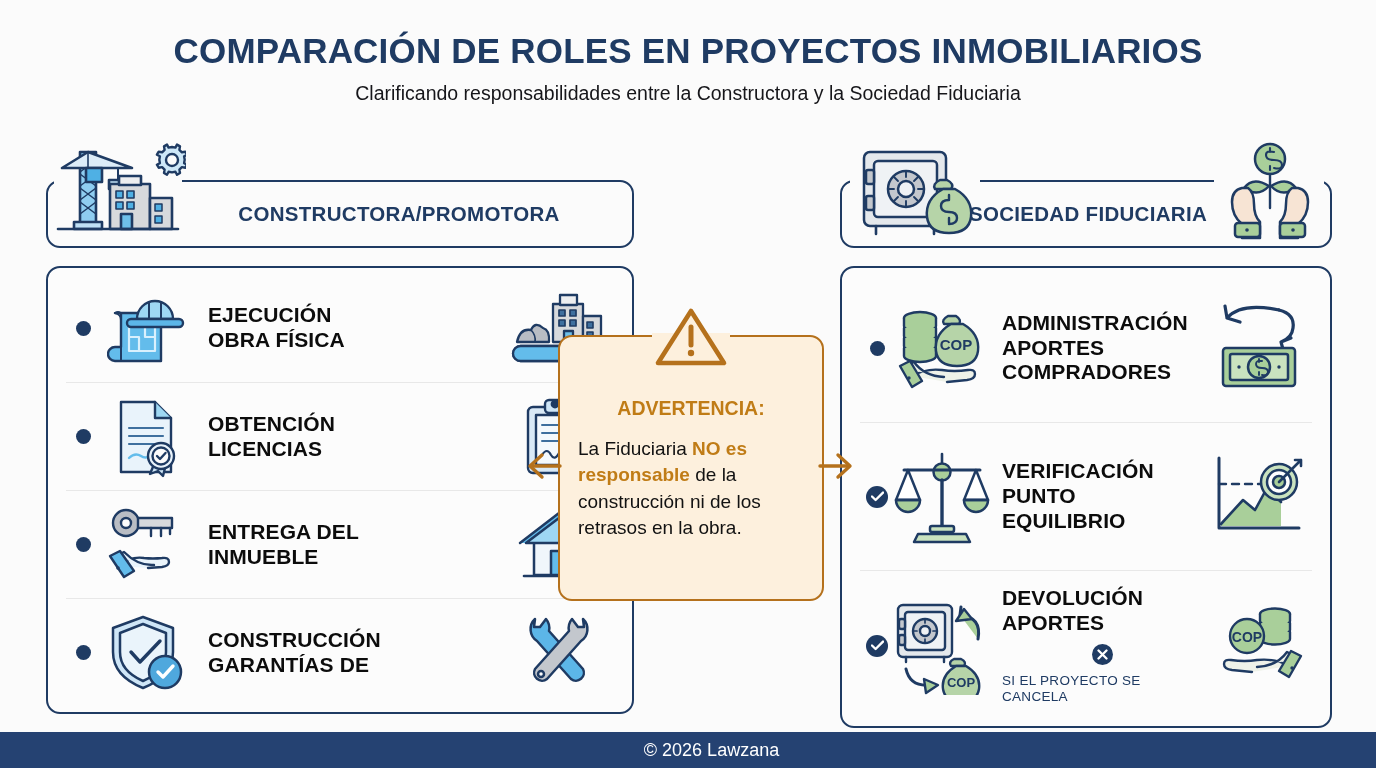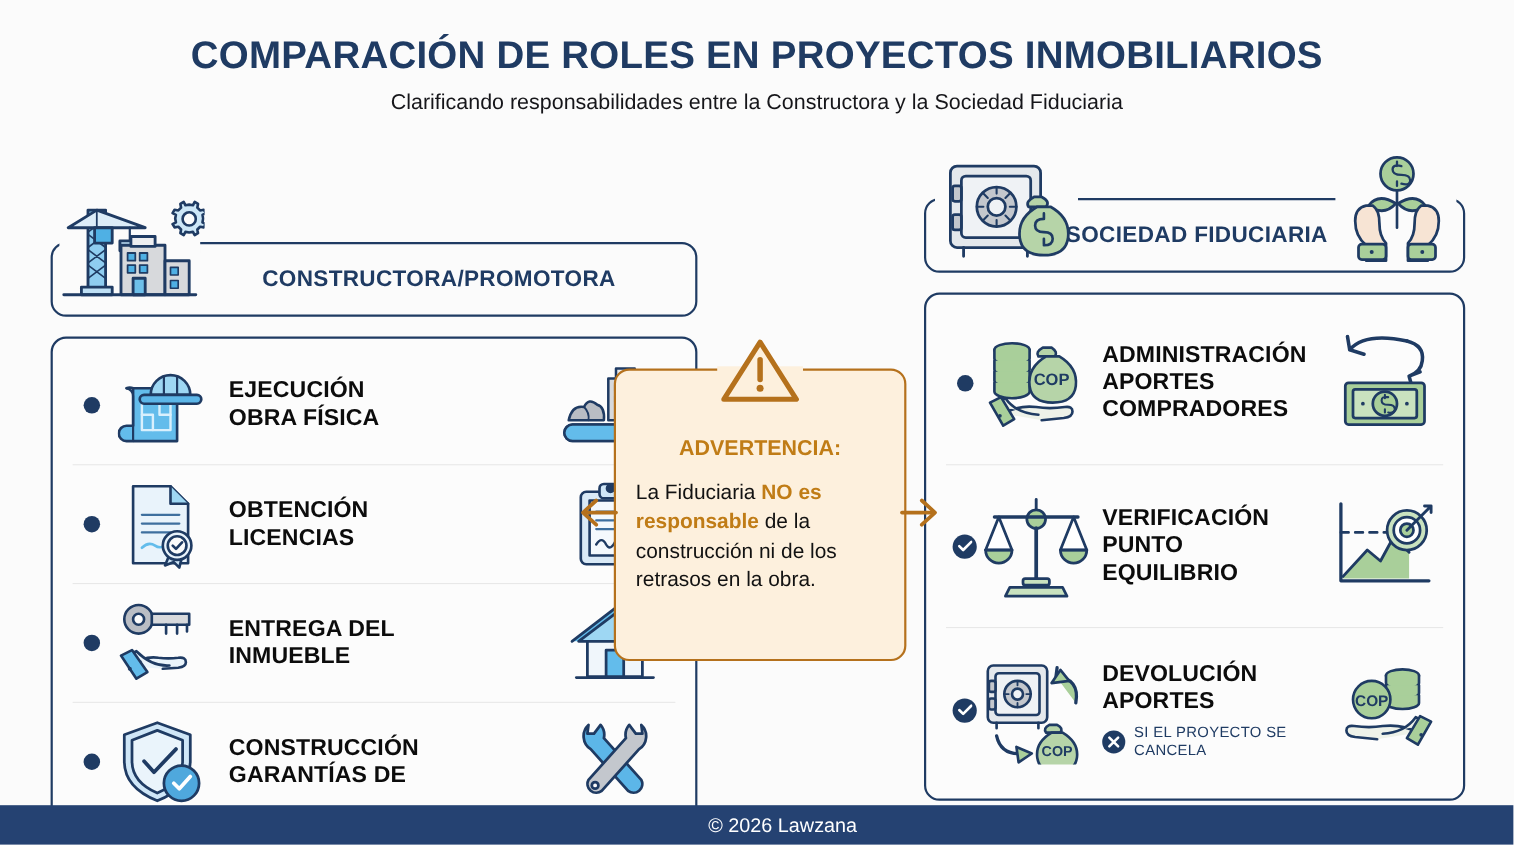--- a/index.html
+++ b/index.html
@@ -60,21 +60,21 @@
     width: 22px; height: 22px; border-radius: 50%; background: #1f3b63;
     display: flex; align-items: center; justify-content: center;
   }
   .row-ic-l { flex: 0 0 96px; display: flex; justify-content: center; align-items: center; }
   .row-label {
     flex: 1 1 auto; padding-left: 12px;
     font-size: 21px; font-weight: 700; color: #0c0c0c; line-height: 1.18;
     letter-spacing: .1px;
   }
   .row-ic-r { flex: 0 0 110px; display: flex; justify-content: center; align-items: center; }
-  .subnote { display: flex; align-items: center; gap: 8px; margin-top: 8px; }
+  .subnote { display: flex; align-items: center; gap: 8px; margin-top: 8px; flex-direction: column; }
   .subnote .xc {
     width: 21px; height: 21px; border-radius: 50%; background: #1f3b63;
     display: flex; align-items: center; justify-content: center; flex: 0 0 21px;
   }
   .subnote span.txt { font-size: 13.5px; font-weight: 400; color: #1f3b63; letter-spacing: .3px; }
 
   
   .warn {
     position: absolute; left: 558px; top: 335px; width: 266px; height: 266px;
     border: 2.6px solid #b5711c; border-radius: 14px;
@@ -103,21 +103,21 @@
 </head>
 <body>
 
 <div class="stage">
 
   <div class="hdr">
     <h1>COMPARACIÓN DE ROLES EN PROYECTOS INMOBILIARIOS</h1>
     <h2>Clarificando responsabilidades entre la Constructora y la Sociedad Fiduciaria</h2>
   </div>
 
-  <div class="panel" style="left:46px; top:180px; width:588px;margin-top:40px;">
+  <div class="panel" style="left:46px; top:180px; width:588px;">
 
     <div class="panel-badge">
       <div class="notch" style="left:6px; top:-2px; width:128px; height:10px;"></div>
 
       <span class="badge-ic left-ic">
         <svg width="130" height="106" viewBox="0 0 130 106">
           <g fill="none" stroke="#1f3b63" stroke-width="2.6" stroke-linejoin="round" stroke-linecap="round">
 
             <rect x="24" y="18" width="16" height="72" fill="#8fcdf0"></rect>
             <path d="M24 26 L40 38 M40 26 L24 38 M24 40 L40 52 M40 40 L24 52 M24 54 L40 66 M40 54 L24 66 M24 68 L40 80 M40 68 L24 80" stroke-width="1.5"></path>

